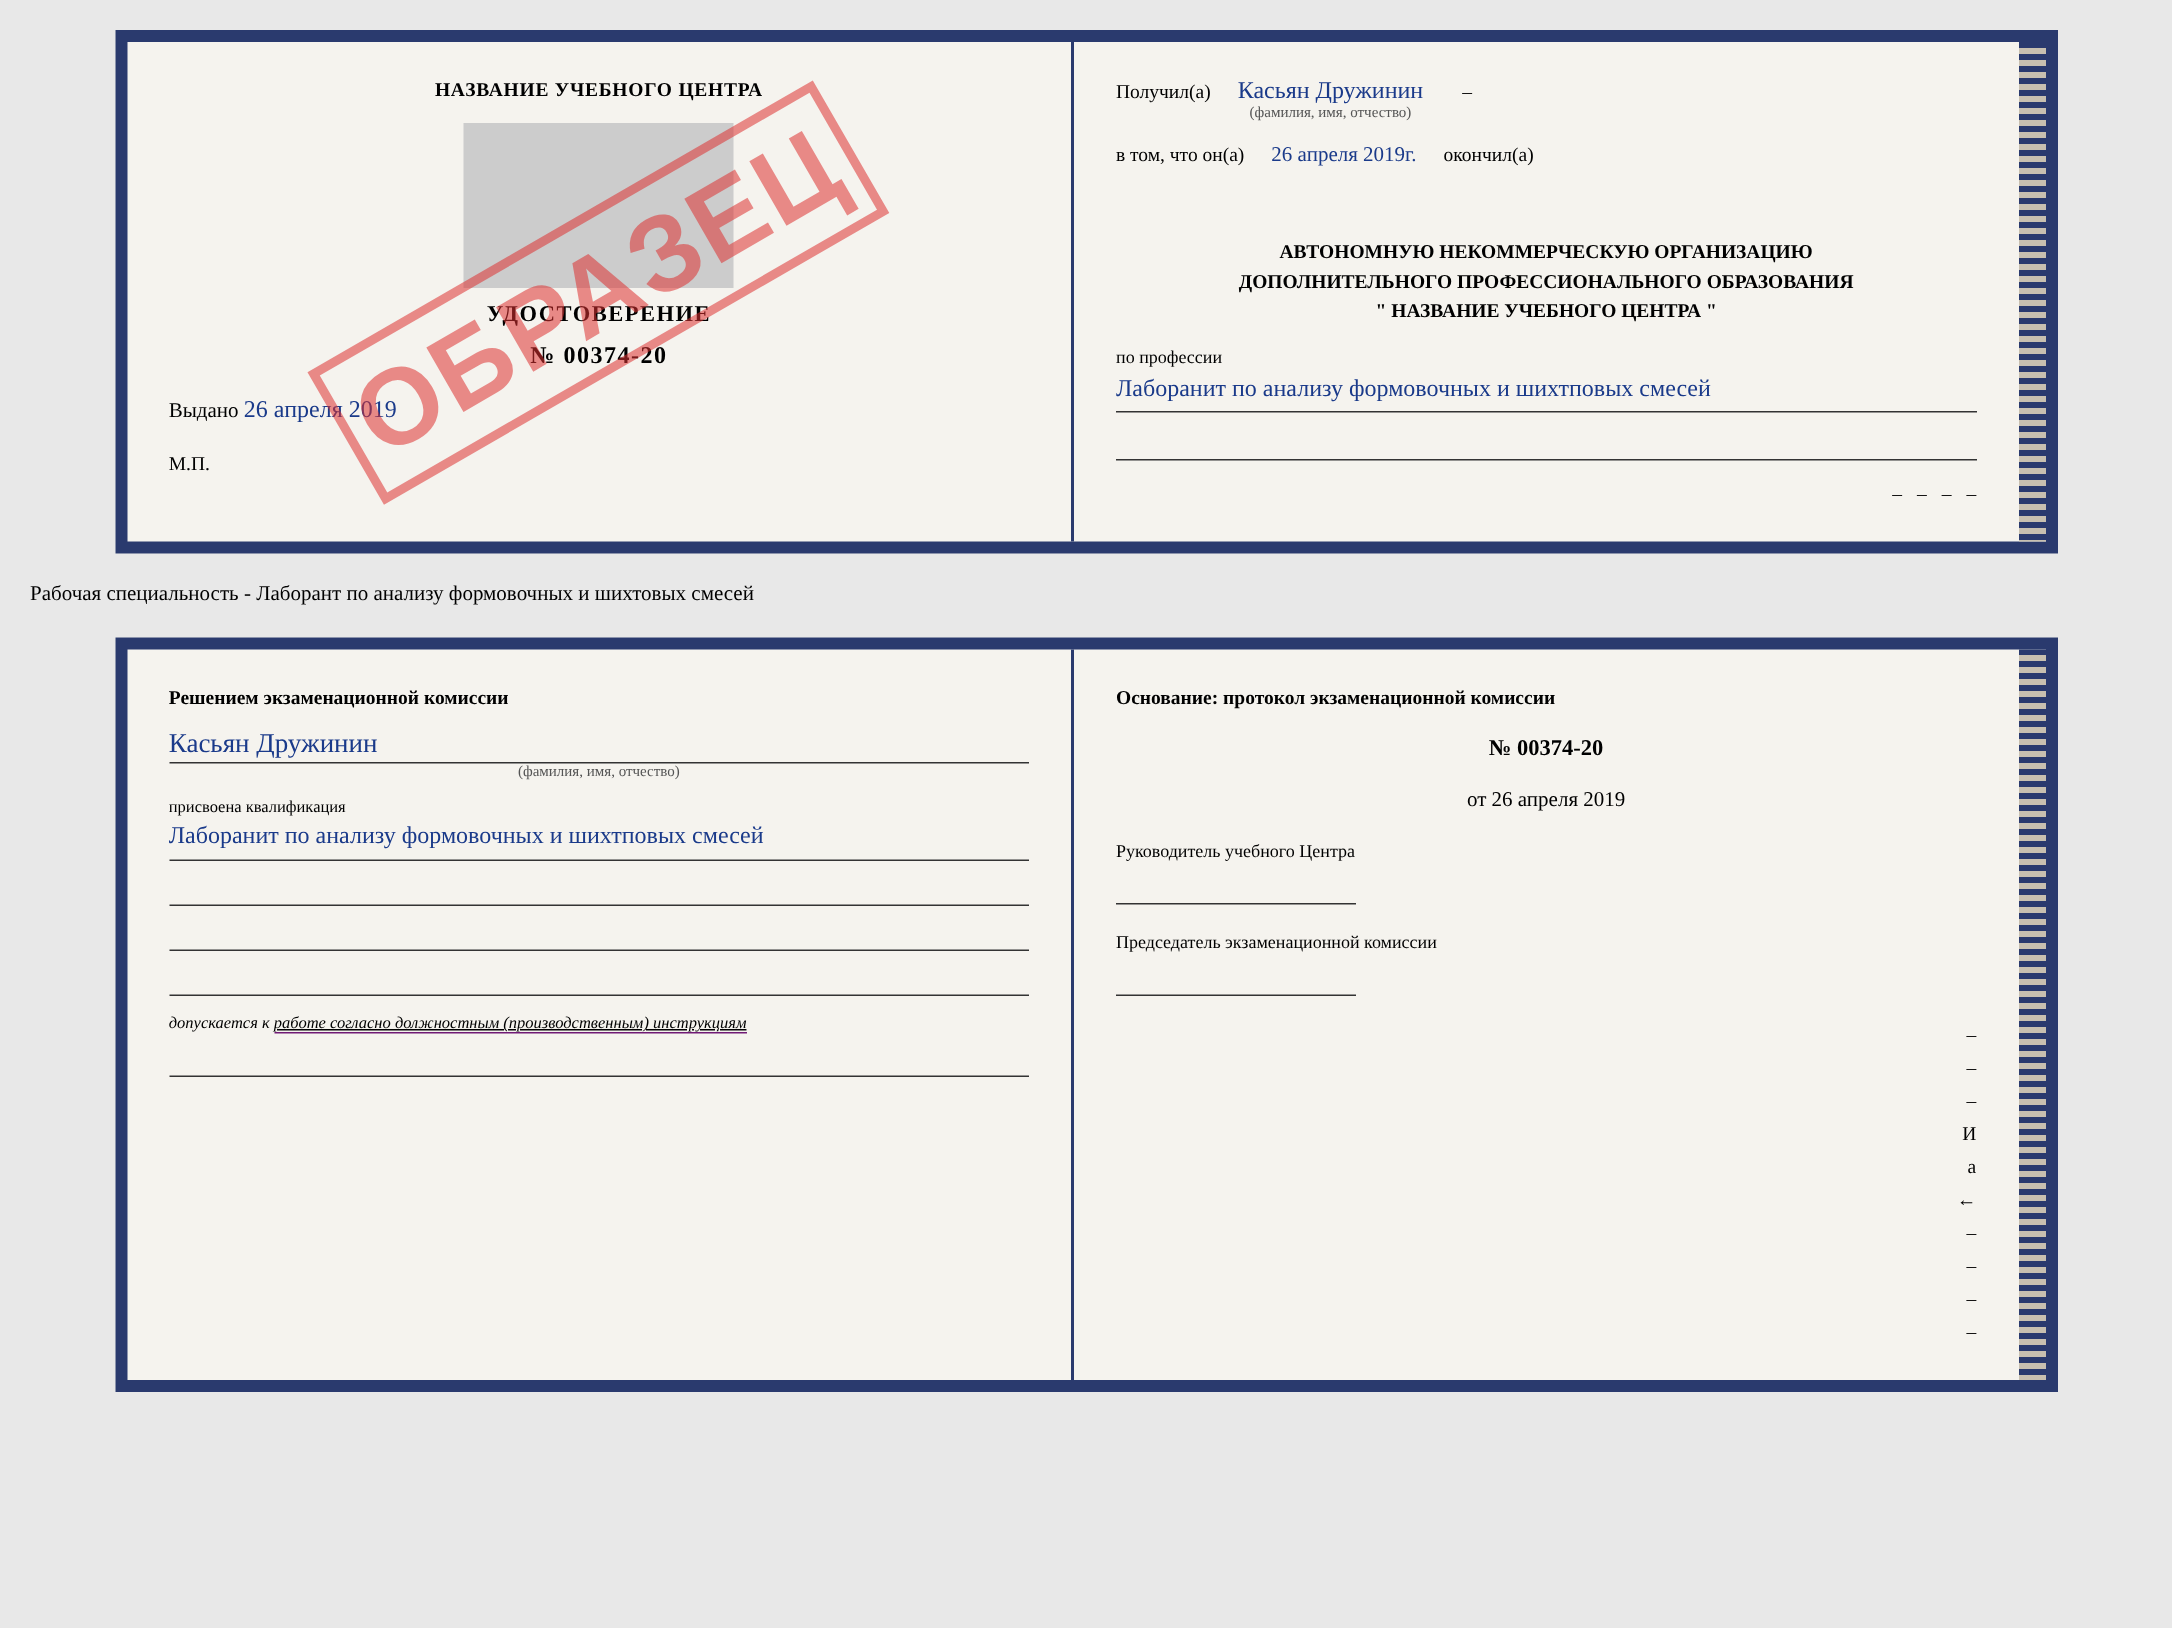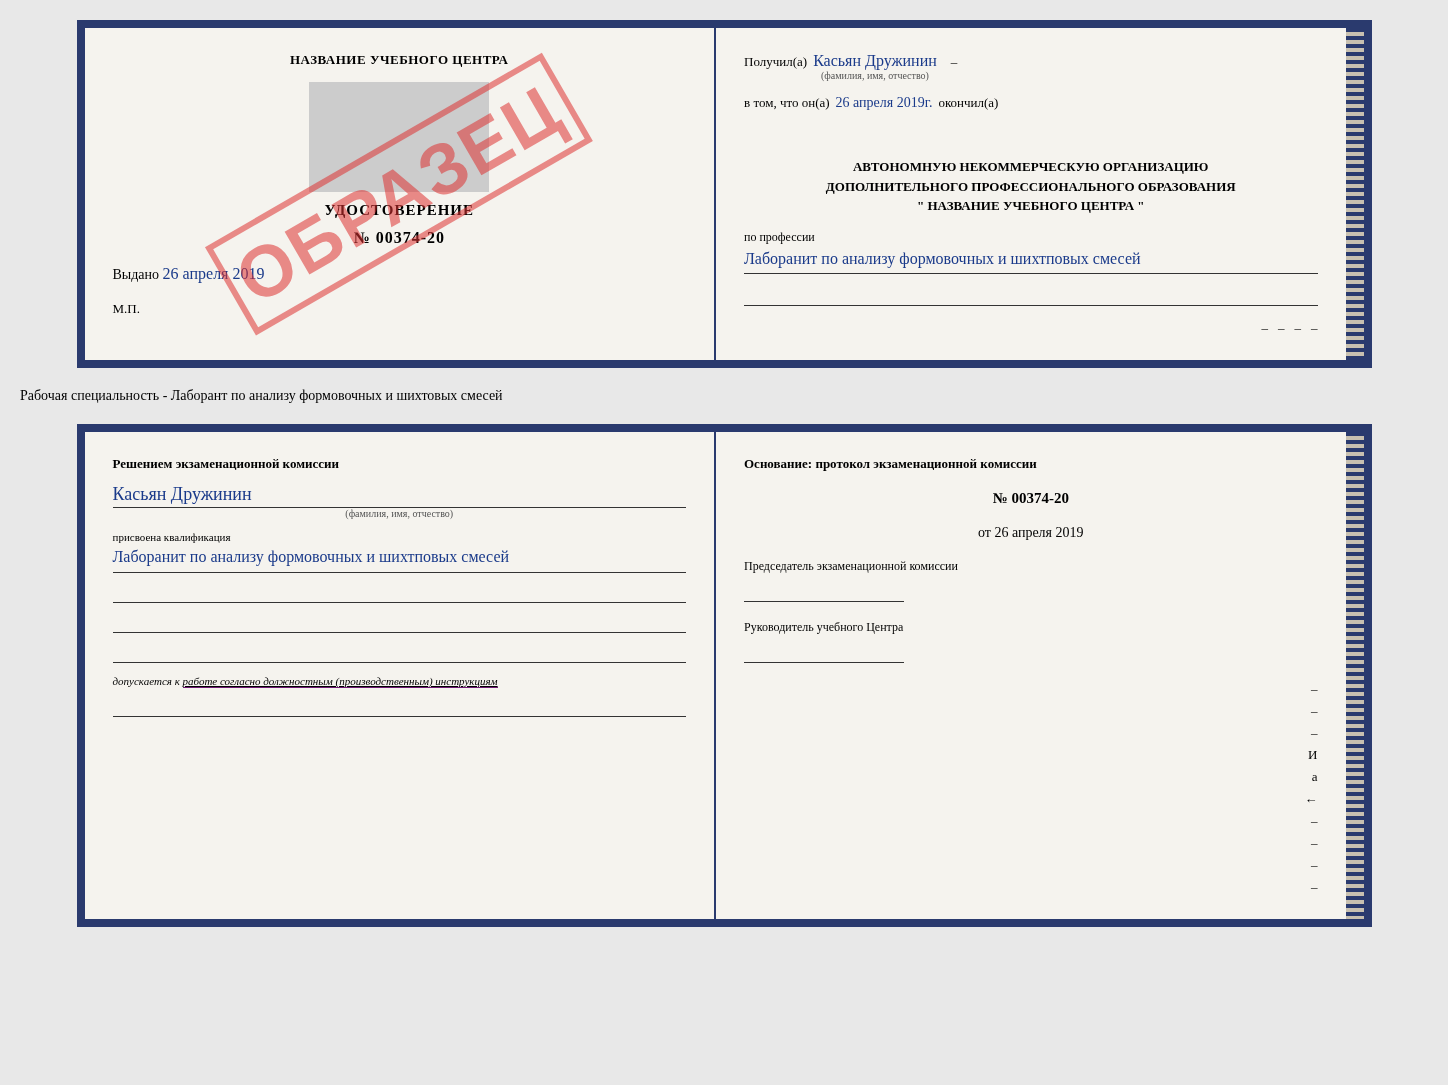--- a/index.html
+++ b/index.html
@@ -130,21 +130,21 @@
 
     .handwritten {
       font-family: 'Segoe Script', 'Brush Script MT', cursive;
       font-size: 16px;
       color: #1a3a8a;
     }
 
     .field-row {
       display: flex;
       align-items: baseline;
-      gap: 6px;
+      gap: 18px;
     }
 
     .field-label {
       font-size: 13px;
       white-space: nowrap;
     }
 
     .small-label {
       font-size: 10px;
       color: #555;
@@ -371,26 +371,26 @@
       <span>№</span>
       <span>00374-20</span>
     </div>
 
     <div class="protocol-date">
       <span>от</span>
       <span>26 апреля 2019</span>
     </div>
 
     <div class="signature-block">
+      <div class="sig-label">Руководитель учебного Центра</div>
+      <div class="sig-line"></div>
+    </div>
+
+    <div class="signature-block">
       <div class="sig-label">Председатель экзаменационной комиссии</div>
-      <div class="sig-line"></div>
-    </div>
-
-    <div class="signature-block">
-      <div class="sig-label">Руководитель учебного Центра</div>
       <div class="sig-line"></div>
     </div>
 
     <div style="display:flex;flex-direction:column;gap:6px;align-items:flex-end;">
       <span>–</span>
       <span>–</span>
       <span>–</span>
       <span>И</span>
       <span>а</span>
       <span>←</span>

